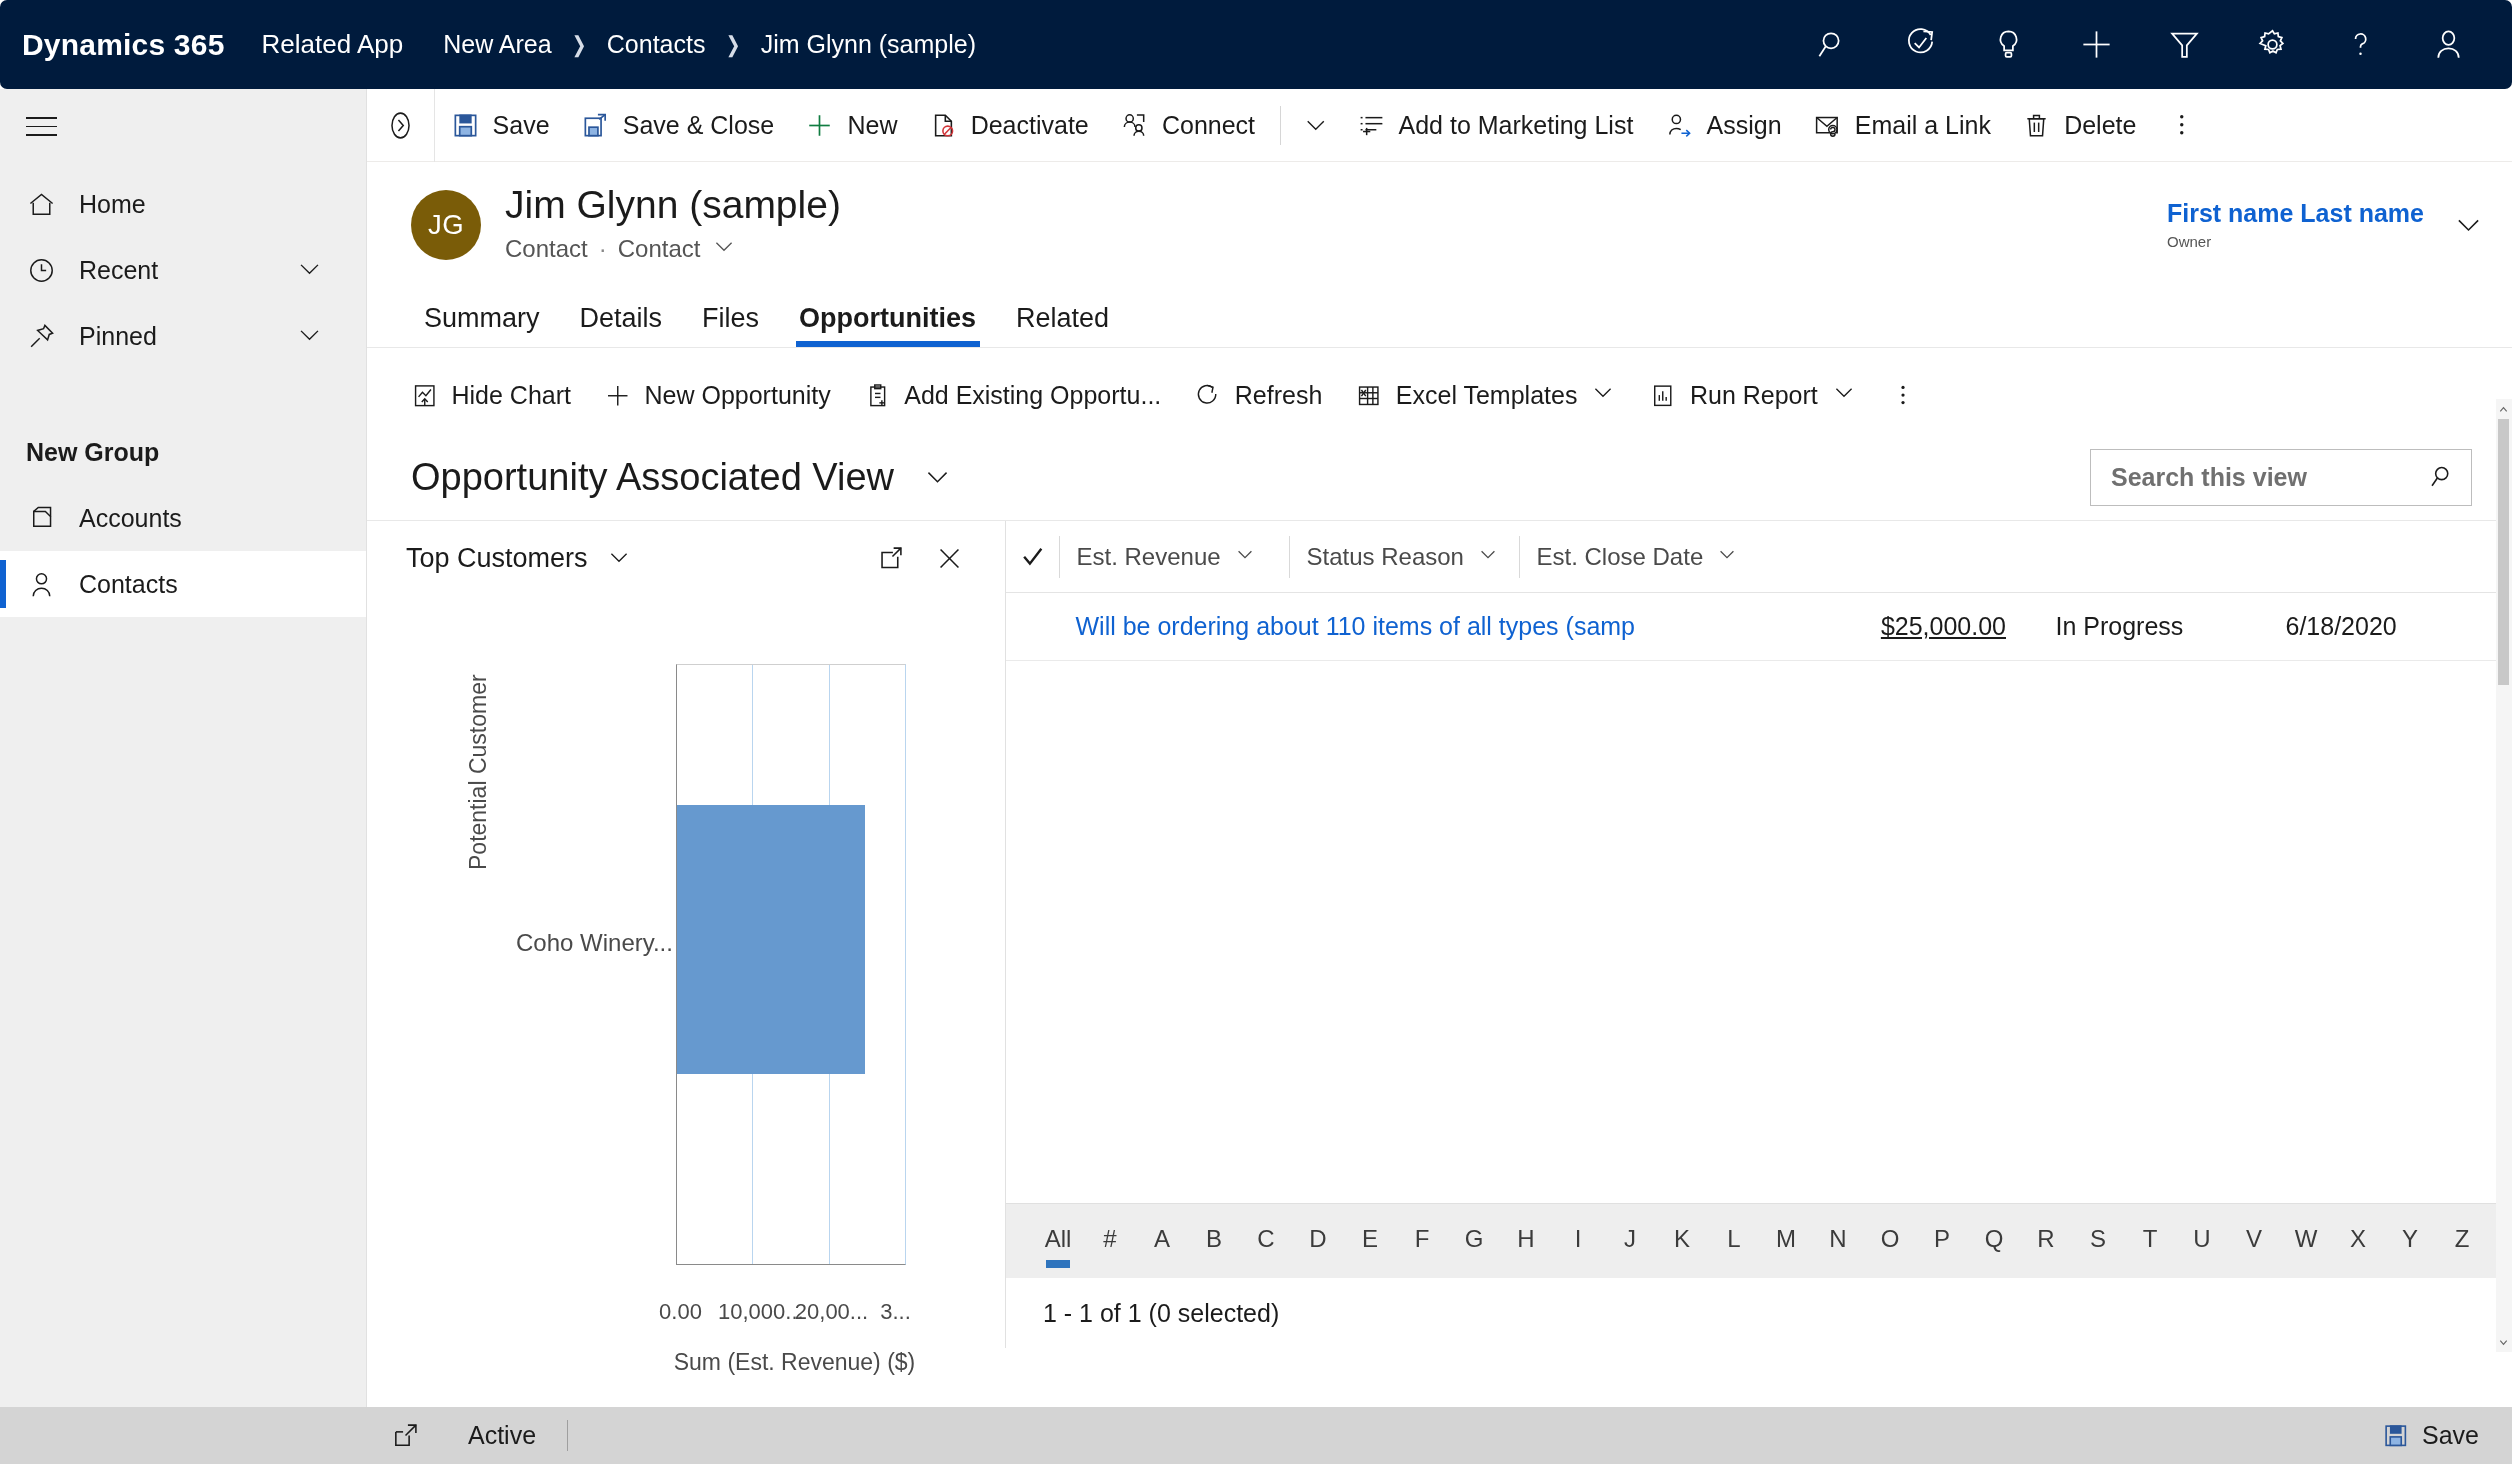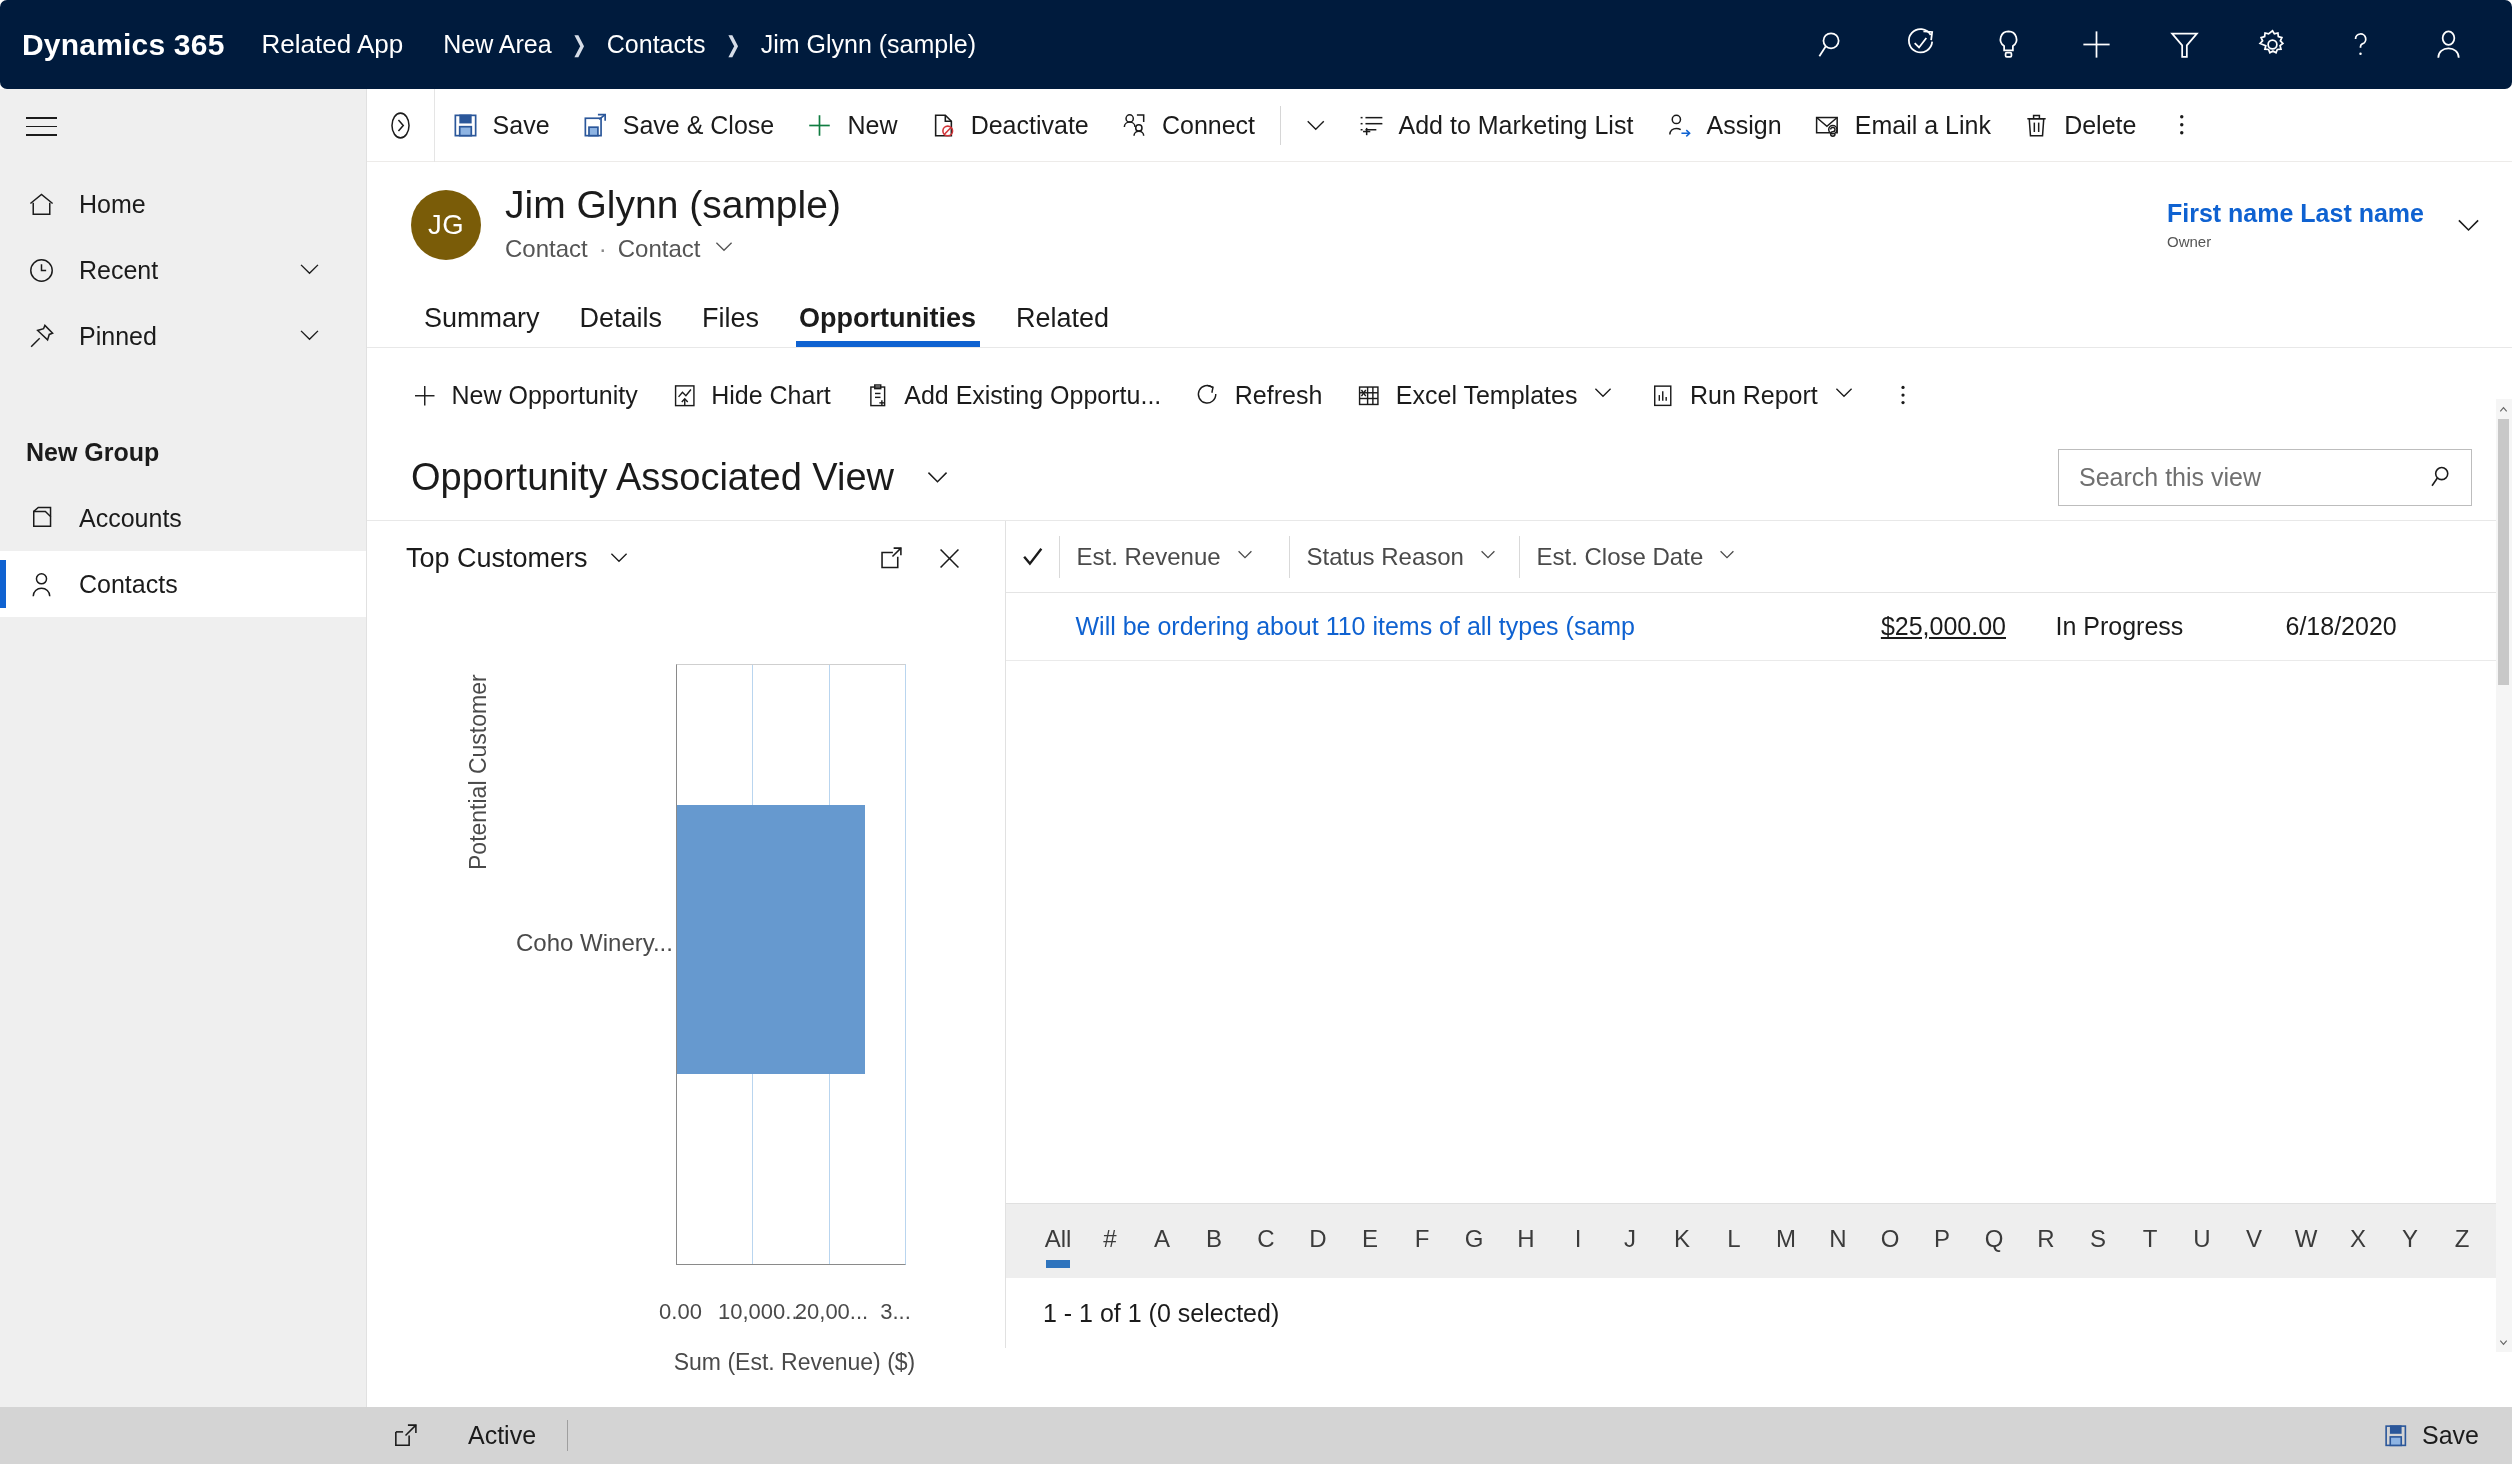--- a/index.html
+++ b/index.html
@@ -144,22 +144,22 @@
 
   
   .viewrow {
     display: flex; align-items: center; padding: 0 0 0 44px; height: 77px;
     margin-top: 5.5px;
   }
   .viewtitle { font-size: 38px; color: #1b1b1b; }
   .viewcaret { margin-left: 27.5px; }
   .viewrow-spacer { flex: 1; }
   .searchbox {
-    width: 414px; height: 57px; border: 0.9px solid #bdbdbd; background: #fff;
-    display: flex; align-items: center; padding: 0 16.5px 0 20px; margin-right: 40px;
+    width: 382px; height: 57px; border: 0.9px solid #bdbdbd; background: #fff;
+    display: flex; align-items: center; padding: 0 16.5px 0 20px; margin-right: 40px; font-weight: bold;
   }
   .searchbox .sp { flex: 1; font-size: 25px; color: #707070; }
 
   
   .content {
     display: flex; height: 828px; border-top: 0.9px solid #e8e8e8;
     margin-top: 3.7px;
   }
 
   
@@ -590,36 +590,36 @@
     <div class="tab">Details</div>
     <div class="tab">Files</div>
     <div class="tab active">Opportunities</div>
     <div class="tab">Related</div>
   </div>
 
   <div class="subbar">
     <div class="subbtn">
       <span class="ci">
         <svg width="27.5" height="27.5" viewBox="0 0 24 24" fill="none" stroke="#1b1b1b" stroke-width="1.25">
-            <line x1="12" y1="3.5" x2="12" y2="20.5"></line>
-            <line x1="3.5" y1="12" x2="20.5" y2="12"></line>
-          </svg>
-      </span>
-      <span>New Opportunity</span>
-    </div>
-    <div class="subbtn">
-      <span class="ci">
-        <svg width="27.5" height="27.5" viewBox="0 0 24 24" fill="none" stroke="#1b1b1b" stroke-width="1.25">
             <rect x="4" y="3.4" width="16" height="17.2"></rect>
             <polyline points="6.6,13 10,9 13,12 17.4,6.6"></polyline>
             <line x1="12" y1="20.6" x2="12" y2="15"></line>
             <polyline points="9.4,17.4 12,14.6 14.6,17.4"></polyline>
           </svg>
       </span>
       <span>Hide Chart</span>
+    </div>
+    <div class="subbtn">
+      <span class="ci">
+        <svg width="27.5" height="27.5" viewBox="0 0 24 24" fill="none" stroke="#1b1b1b" stroke-width="1.25">
+            <line x1="12" y1="3.5" x2="12" y2="20.5"></line>
+            <line x1="3.5" y1="12" x2="20.5" y2="12"></line>
+          </svg>
+      </span>
+      <span>New Opportunity</span>
     </div>
     <div class="subbtn">
       <span class="ci">
         <svg width="27.5" height="27.5" viewBox="0 0 24 24" fill="none" stroke="#1b1b1b" stroke-width="1.25">
             <rect x="6" y="4.4" width="12" height="16.2"></rect>
             <rect x="9.4" y="2.6" width="5.2" height="3.2"></rect>
             <line x1="9.6" y1="10" x2="14.4" y2="10"></line>
             <line x1="9.6" y1="13.4" x2="14.4" y2="13.4"></line>
             <line x1="15.6" y1="16" x2="15.6" y2="20.4"></line>
             <line x1="13.4" y1="18.2" x2="17.8" y2="18.2"></line>

